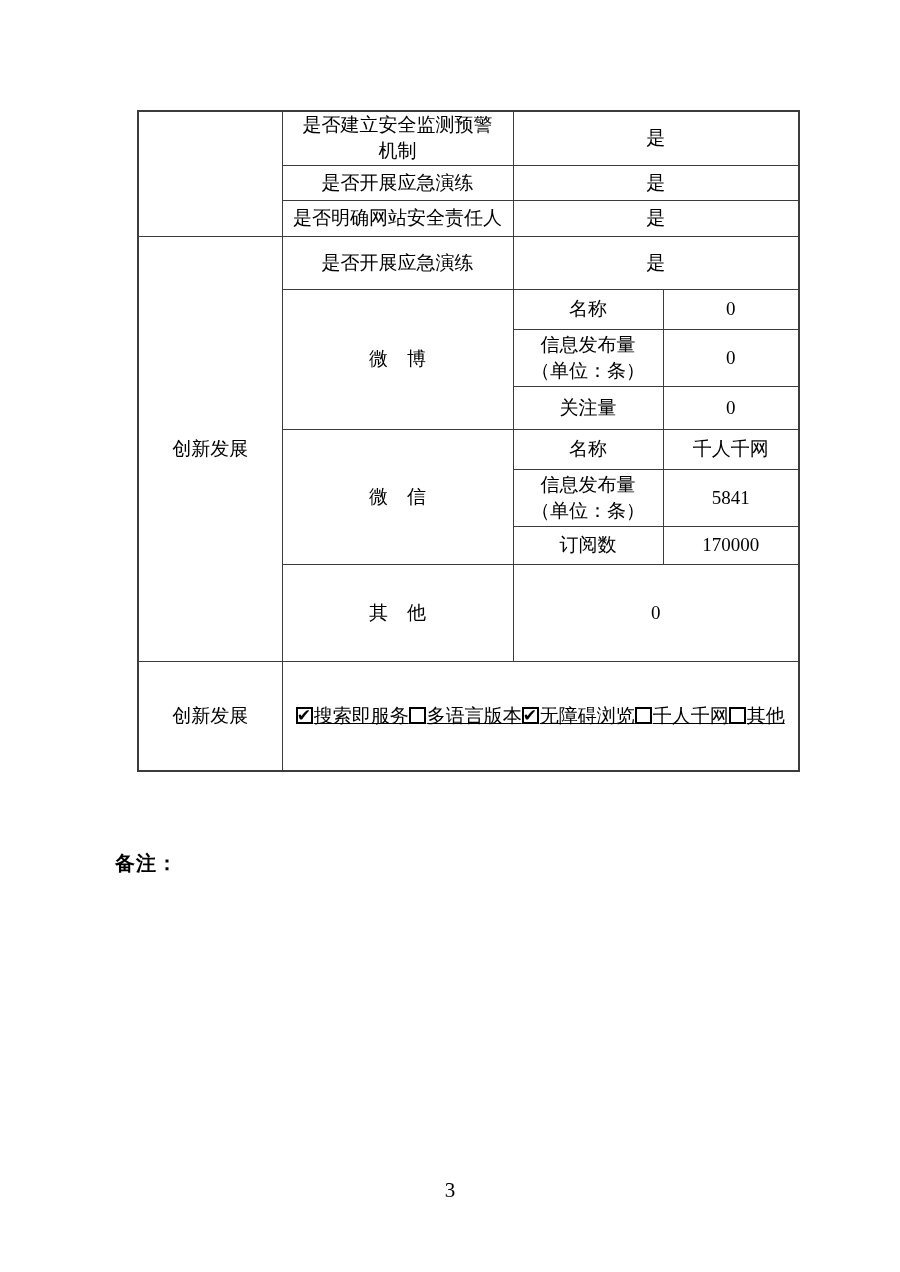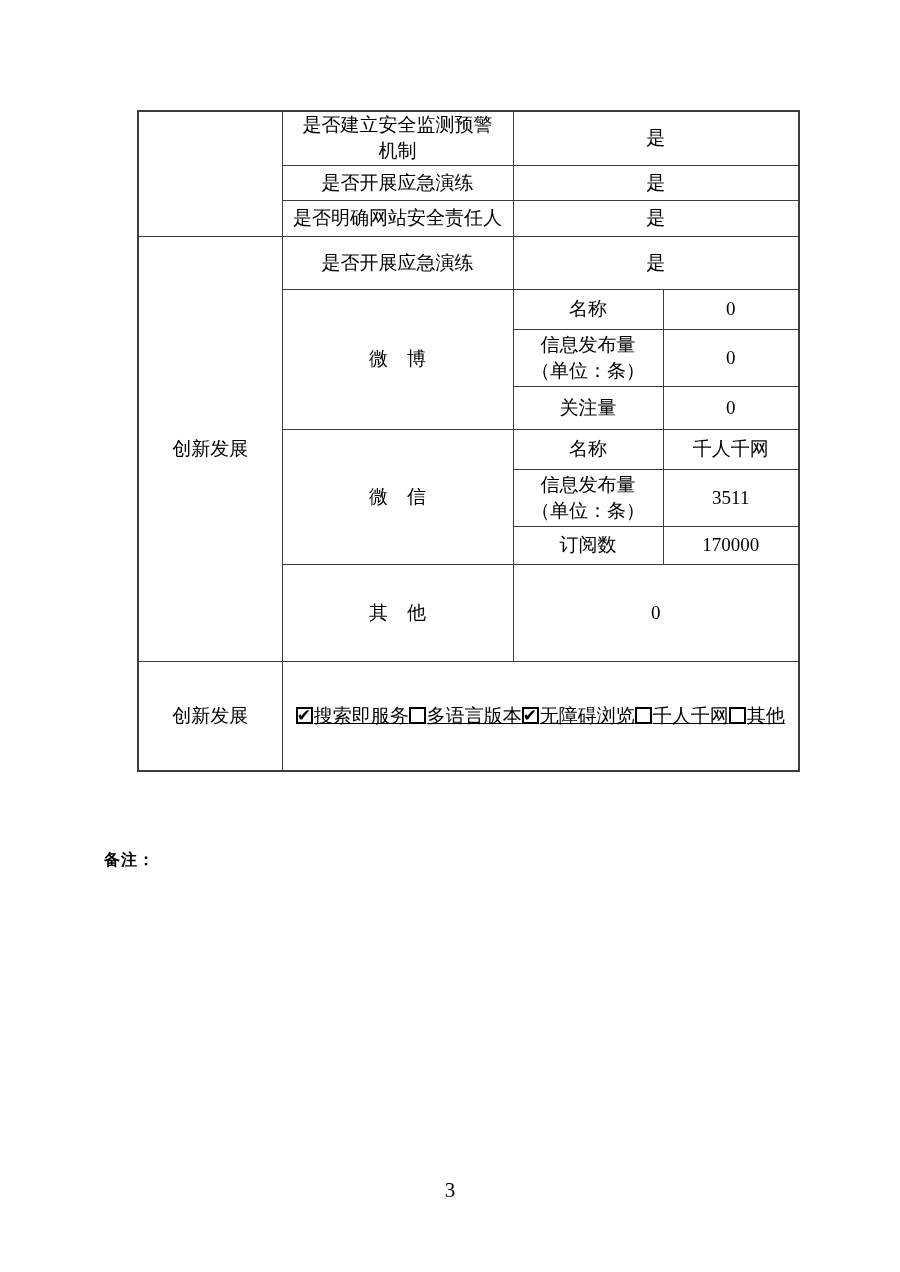--- a/index.html
+++ b/index.html
@@ -14,22 +14,22 @@
     margin-left:9px;
   }
   .report-table td{
     border:1px solid #3c3c3c;
     text-align:center;vertical-align:middle;
     font-size:19px;line-height:26px;
     padding:0;overflow:hidden;
   }
   .pre{white-space:pre-line;}
   .remarks{
-    position:absolute;left:104px;top:850px;
-    font-size:16px;font-weight:bold;letter-spacing:1px;text-align:right;
+    position:absolute;left:115px;top:850px;
+    font-size:20px;font-weight:bold;letter-spacing:1px;text-align:right;
   }
   .page-number{
     position:absolute;left:0;right:0;top:1178px;
     text-align:center;font-size:21px;
   }
   .options-cell{font-size:18px;white-space:nowrap;text-decoration:underline;}
   .opt{display:inline;}
   .cb{
     display:inline-block;width:13px;height:13px;
     border:2px solid #000;background:#fff;
@@ -87,21 +87,21 @@
       <td>0</td>
     </tr>
     <tr style="height:40px">
       <td rowspan="3">微　信</td>
       <td>名称</td>
       <td>千人千网</td>
     </tr>
     <tr style="height:57px">
       <td class="pre">信息发布量
 （单位：条）</td>
-      <td>3511</td>
+      <td>5841</td>
     </tr>
     <tr style="height:38px">
       <td>订阅数</td>
       <td>170000</td>
     </tr>
     <tr style="height:97px">
       <td>其　他</td>
       <td colspan="2">0</td>
     </tr>
     <tr style="height:110px">

